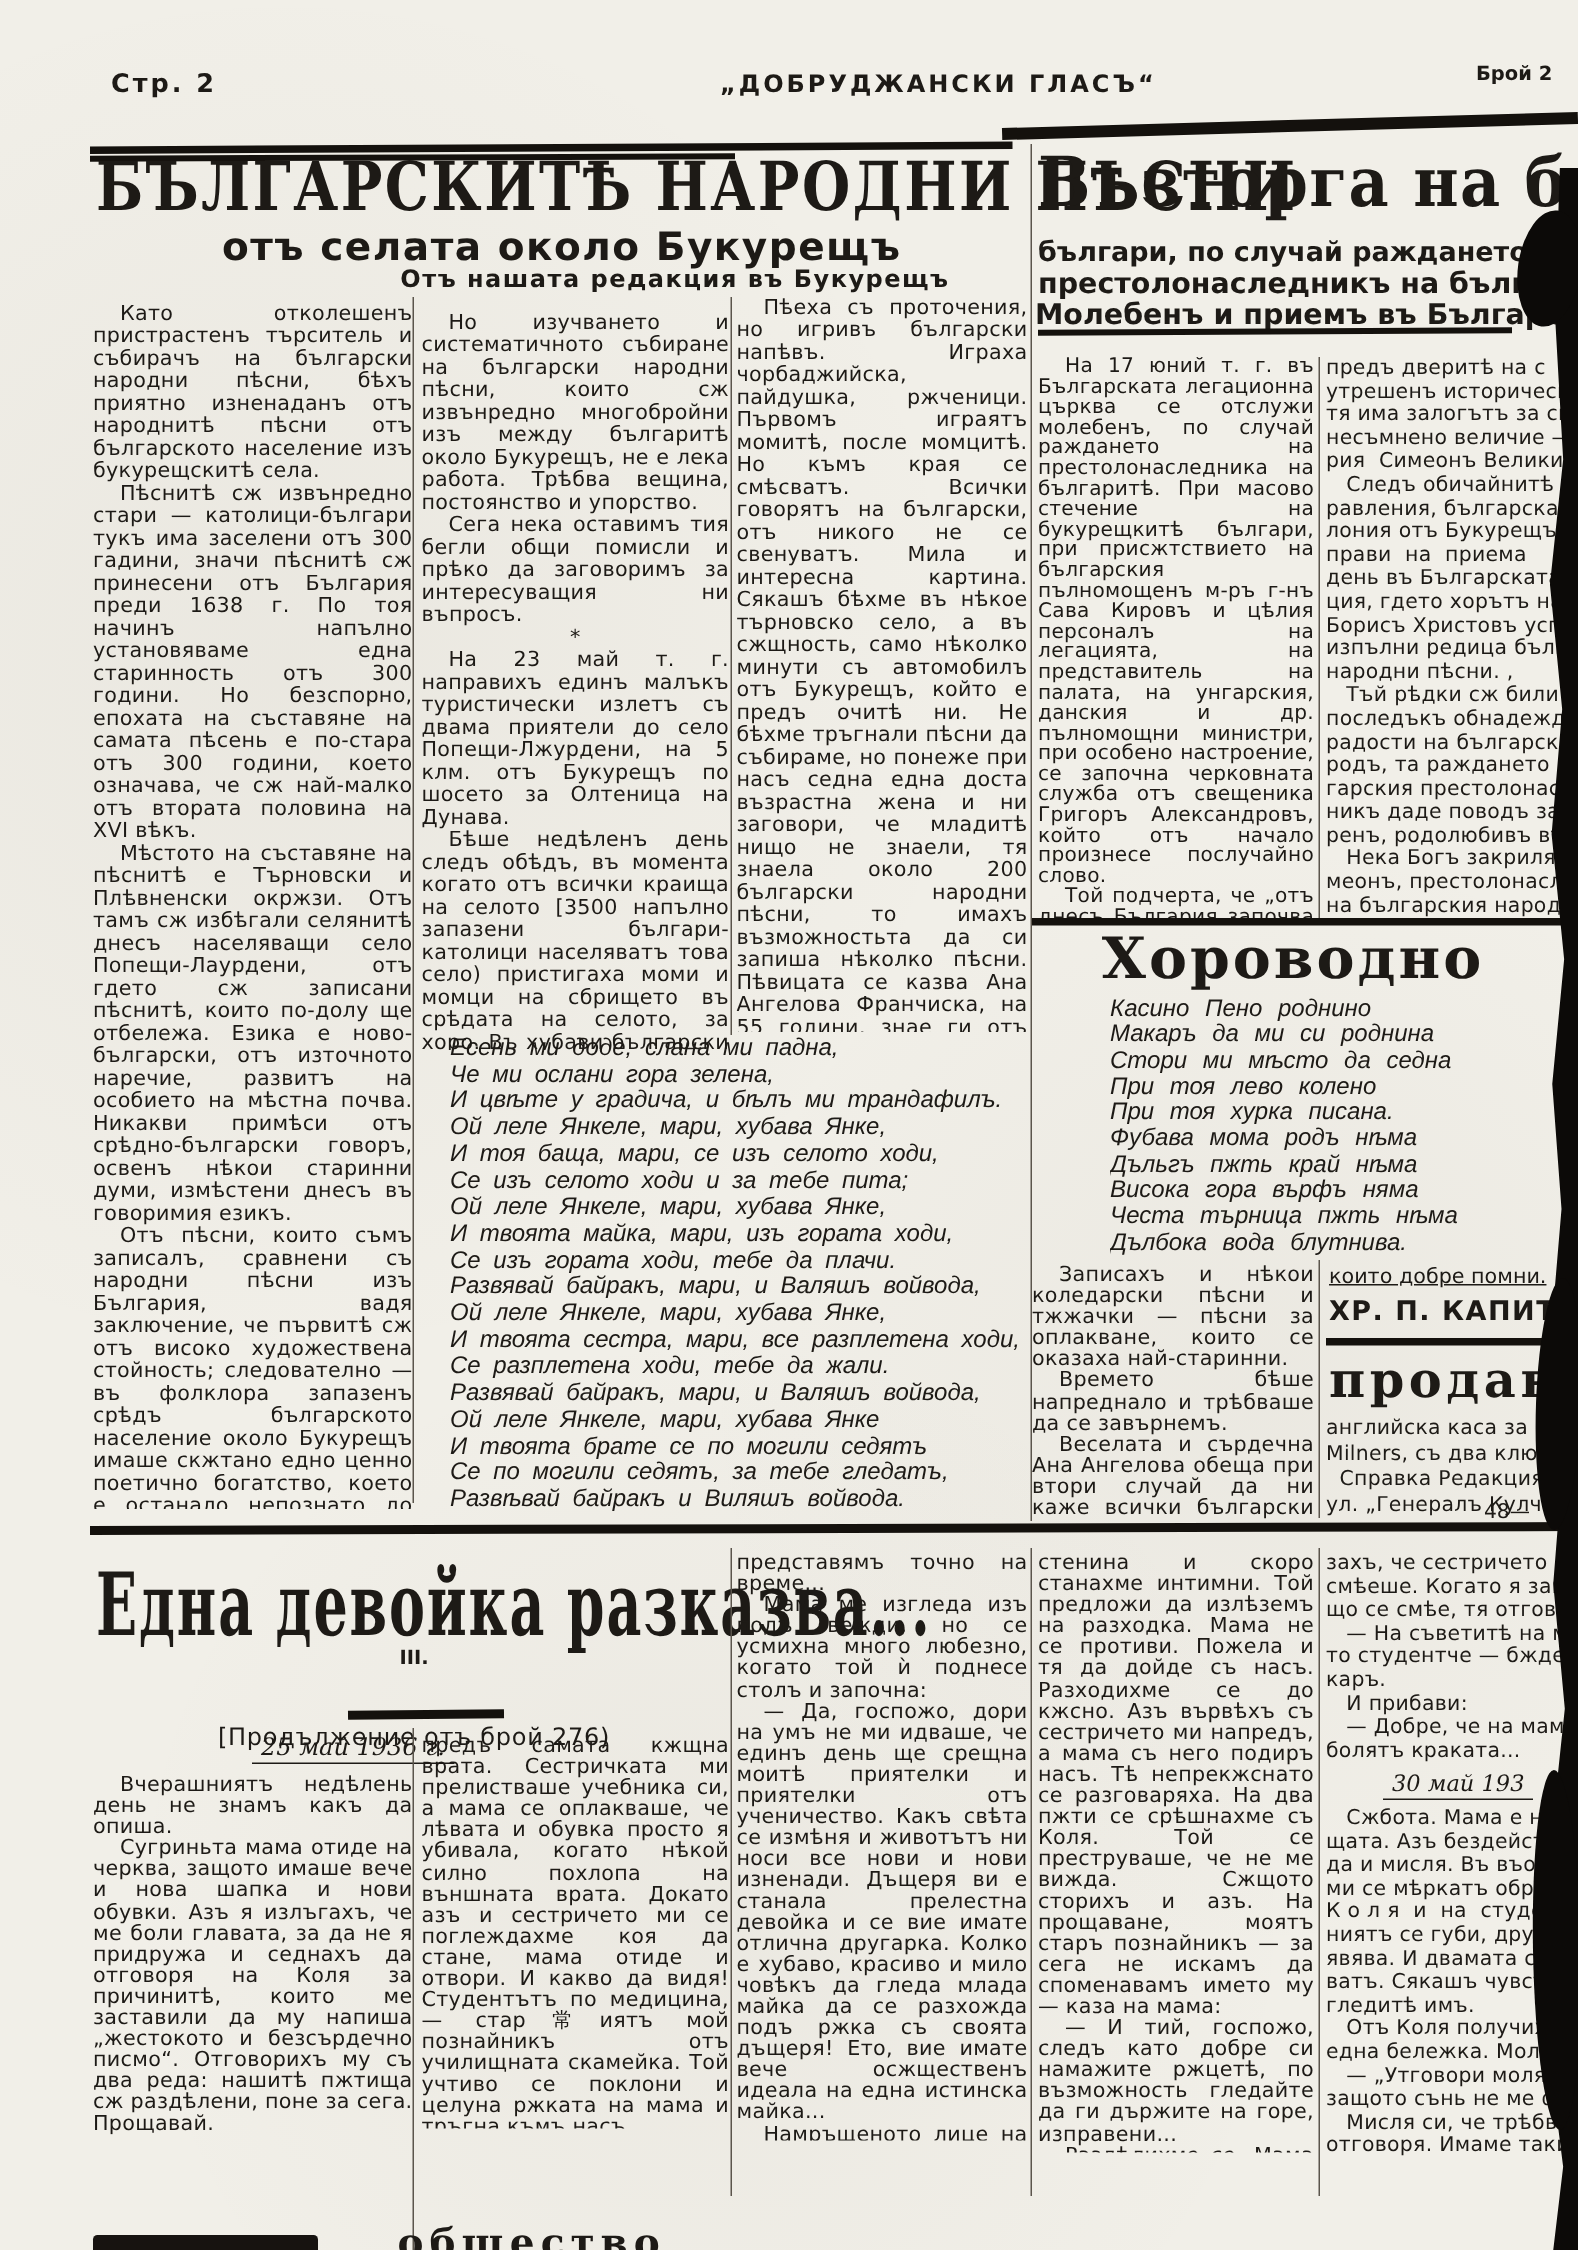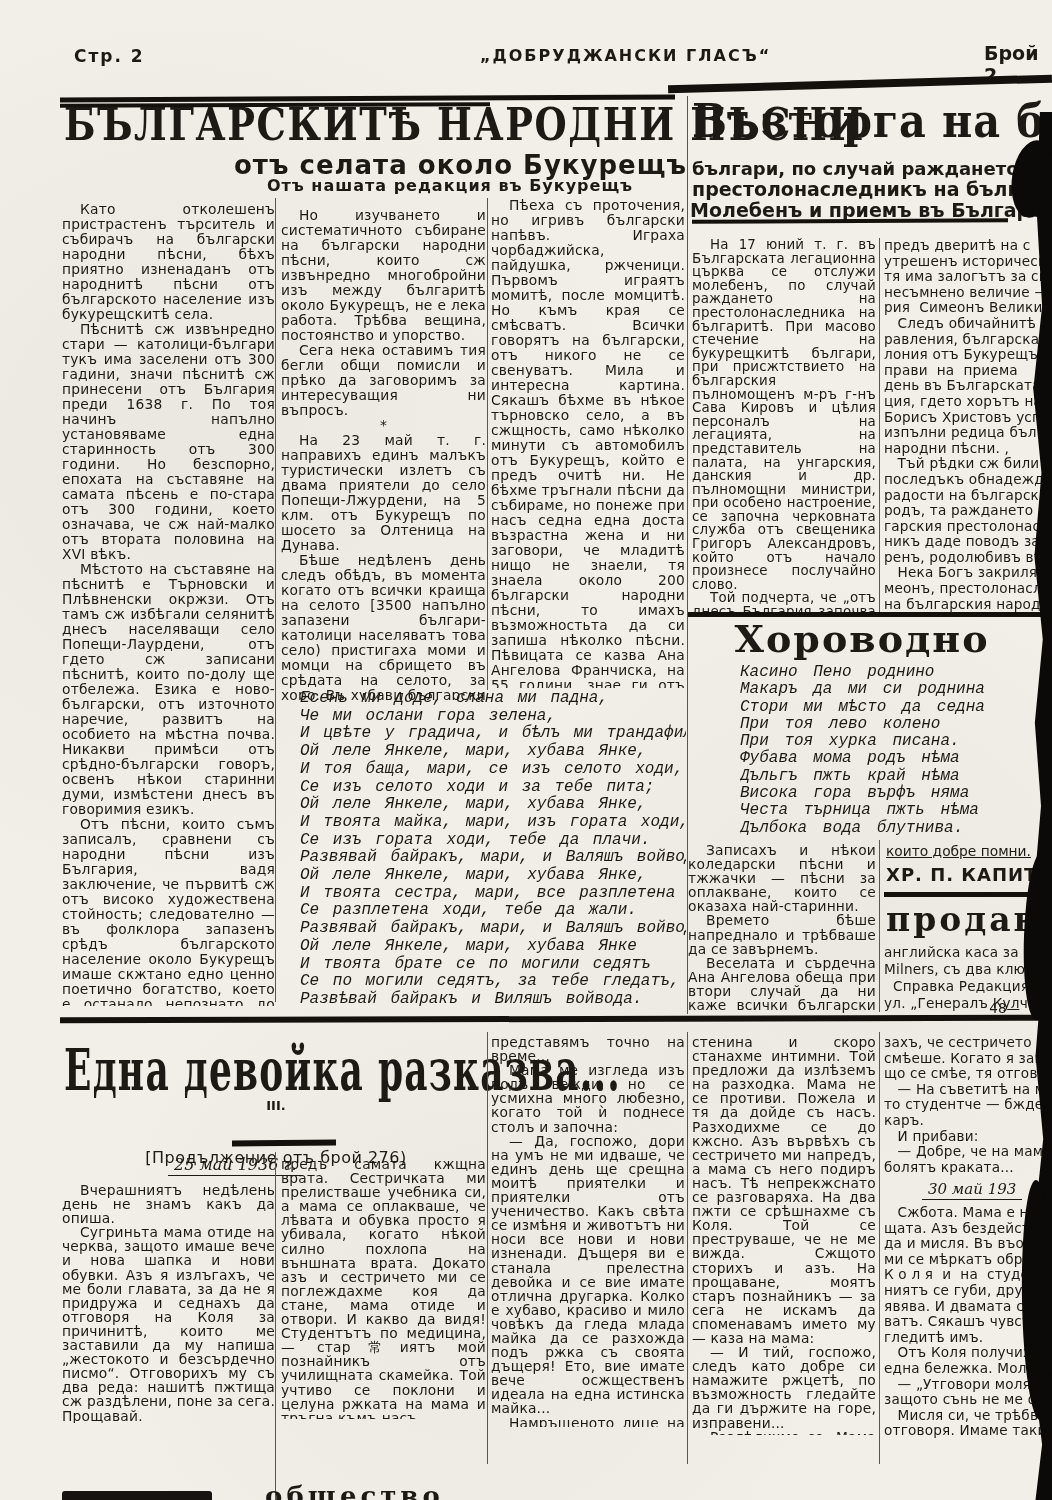--- a/index.html
+++ b/index.html
@@ -6,42 +6,42 @@
   .page{position:relative;width:1052px;height:1500px;margin:0 auto;overflow:hidden;
         background:#f1efe8;
         background-image:radial-gradient(circle at 18% 30%, rgba(120,110,95,.06), transparent 34%),
                          radial-gradient(circle at 80% 62%, rgba(120,110,95,.05), transparent 30%),
                          radial-gradient(circle at 45% 85%, rgba(120,110,95,.05), transparent 28%);
         font-family:"DejaVu Sans",sans-serif;color:#1d1a16;}
   .abs{position:absolute;}
   
   .pgnum{font-size:17px;font-weight:bold;letter-spacing:2px;}
   .masthead{font-size:16px;font-weight:bold;letter-spacing:2px;}
-  .issue{font-size:19px;font-weight:bold;}
+  .issue{font-size:13px;font-weight:bold;}
   .hr{position:absolute;background:#14110d;}
   .vr{position:absolute;width:1px;background:#5b554c;}
   
   .hl-left{font-family:"DejaVu Serif",serif;font-weight:bold;font-size:45px;white-space:nowrap;
            transform:scaleX(.82);transform-origin:left top;letter-spacing:2px;}
   .hl-right{font-family:"DejaVu Serif",serif;font-weight:bold;font-size:46px;white-space:nowrap;
            transform:scaleX(.9);transform-origin:left top;letter-spacing:1px;}
   .sub-left{font-size:26px;font-weight:bold;text-align:center;letter-spacing:1px;}
   .byline{font-size:16px;font-weight:bold;text-align:center;letter-spacing:1px;}
   .deck{font-weight:bold;text-align:center;white-space:nowrap;}
   
   .col{position:absolute;overflow:hidden;text-align:justify;font-size:13.8px;line-height:14.1px;letter-spacing:.2px;}
   .col p{margin:0;text-indent:18px;}
   .col.cont p:first-child{text-indent:0;}
   .col p.sep{text-align:center;text-indent:0;}
   .lh15{line-height:15px;}
   .lh136{font-size:13.4px;line-height:13.6px;}
   .lines{text-align:left;}
   .lines p{text-indent:0;white-space:pre;overflow:hidden;line-height:15.6px;font-size:13.6px;}
   
-  .lyrics{position:absolute;font-family:Liberation Mono, monospace;font-style:italic;overflow:hidden;}
+  .lyrics{position:absolute;font-family:Liberation Sans, sans-serif;font-style:italic;overflow:hidden;}
   .lyrics p{margin:0;text-indent:0;white-space:nowrap;}
   .folk-lyrics p{font-size:16px;line-height:17.7px;word-spacing:4px;}
   .horo-lyrics p{font-size:16px;line-height:17.3px;word-spacing:6px;}
   .horo-title{font-family:"DejaVu Serif",serif;font-weight:bold;font-size:38px;text-align:center;letter-spacing:2px;}
   .sig{font-size:18px;font-weight:bold;letter-spacing:1px;white-space:nowrap;}
   .note{font-size:13.8px;text-decoration:underline;}
   .ad-title{font-family:"DejaVu Serif",serif;font-weight:bold;font-size:33px;letter-spacing:3px;white-space:nowrap;}
   .ad-lines p{font-size:13.6px;line-height:17px;}
   .ad-ref{font-size:13.5px;text-align:right;}
   
@@ -63,21 +63,21 @@
 
   <div class="abs pgnum" style="left:74px;top:46px;">Стр. 2</div>
   <div class="abs masthead" style="left:480px;top:46px;">„ДОБРУДЖАНСКИ ГЛАСЪ“</div>
   <div class="abs issue" style="left:984px;top:42px;">Брой 2</div>
 
   <div class="hr" style="left:60px;top:96px;width:615px;height:5px;transform:rotate(-.3deg);"></div>
   <div class="hr" style="left:60px;top:103px;width:430px;height:4px;transform:rotate(-.2deg);"></div>
   <div class="hr" style="left:668px;top:80px;width:384px;height:8px;transform:rotate(-1.6deg);"></div>
 
   <div class="abs hl-left" style="left:64px;top:98px;">БЪЛГАРСКИТѢ НАРОДНИ ПѢСНИ</div>
-  <div class="abs sub-left" style="left:62px;top:150px;width:625px;text-align:right;">отъ селата около Букурещъ</div>
+  <div class="abs sub-left" style="left:62px;top:150px;width:625px;">отъ селата около Букурещъ</div>
   <div class="abs byline" style="left:220px;top:176px;width:460px;">Отъ нашата редакция въ Букурещъ</div>
 
   <div class="abs hl-right" style="left:692px;top:94px;">Възторга на букурещски</div>
   <div class="abs deck" style="left:692px;top:158px;width:356px;font-size:18px;">българи, по случай раждането на Князъ Симео</div>
   <div class="abs deck" style="left:692px;top:178px;width:356px;font-size:19px;">престолонаследникъ на българитѣ</div>
   <div class="abs deck" style="left:690px;top:199px;width:360px;font-size:19px;">Молебенъ и приемъ въ Българската Царска Лега</div>
   <div class="hr" style="left:692px;top:219px;width:316px;height:4px;transform:rotate(-.3deg);"></div>
 
   <div class="col lh15" style="left:62px;top:202px;width:213px;height:804px;">
       <p>Като отколешенъ пристрастенъ търситель и събирачъ на български народни пѣсни, бѣхъ приятно изненаданъ отъ народнитѣ пѣсни отъ българското население изъ букурещскитѣ села.</p>

